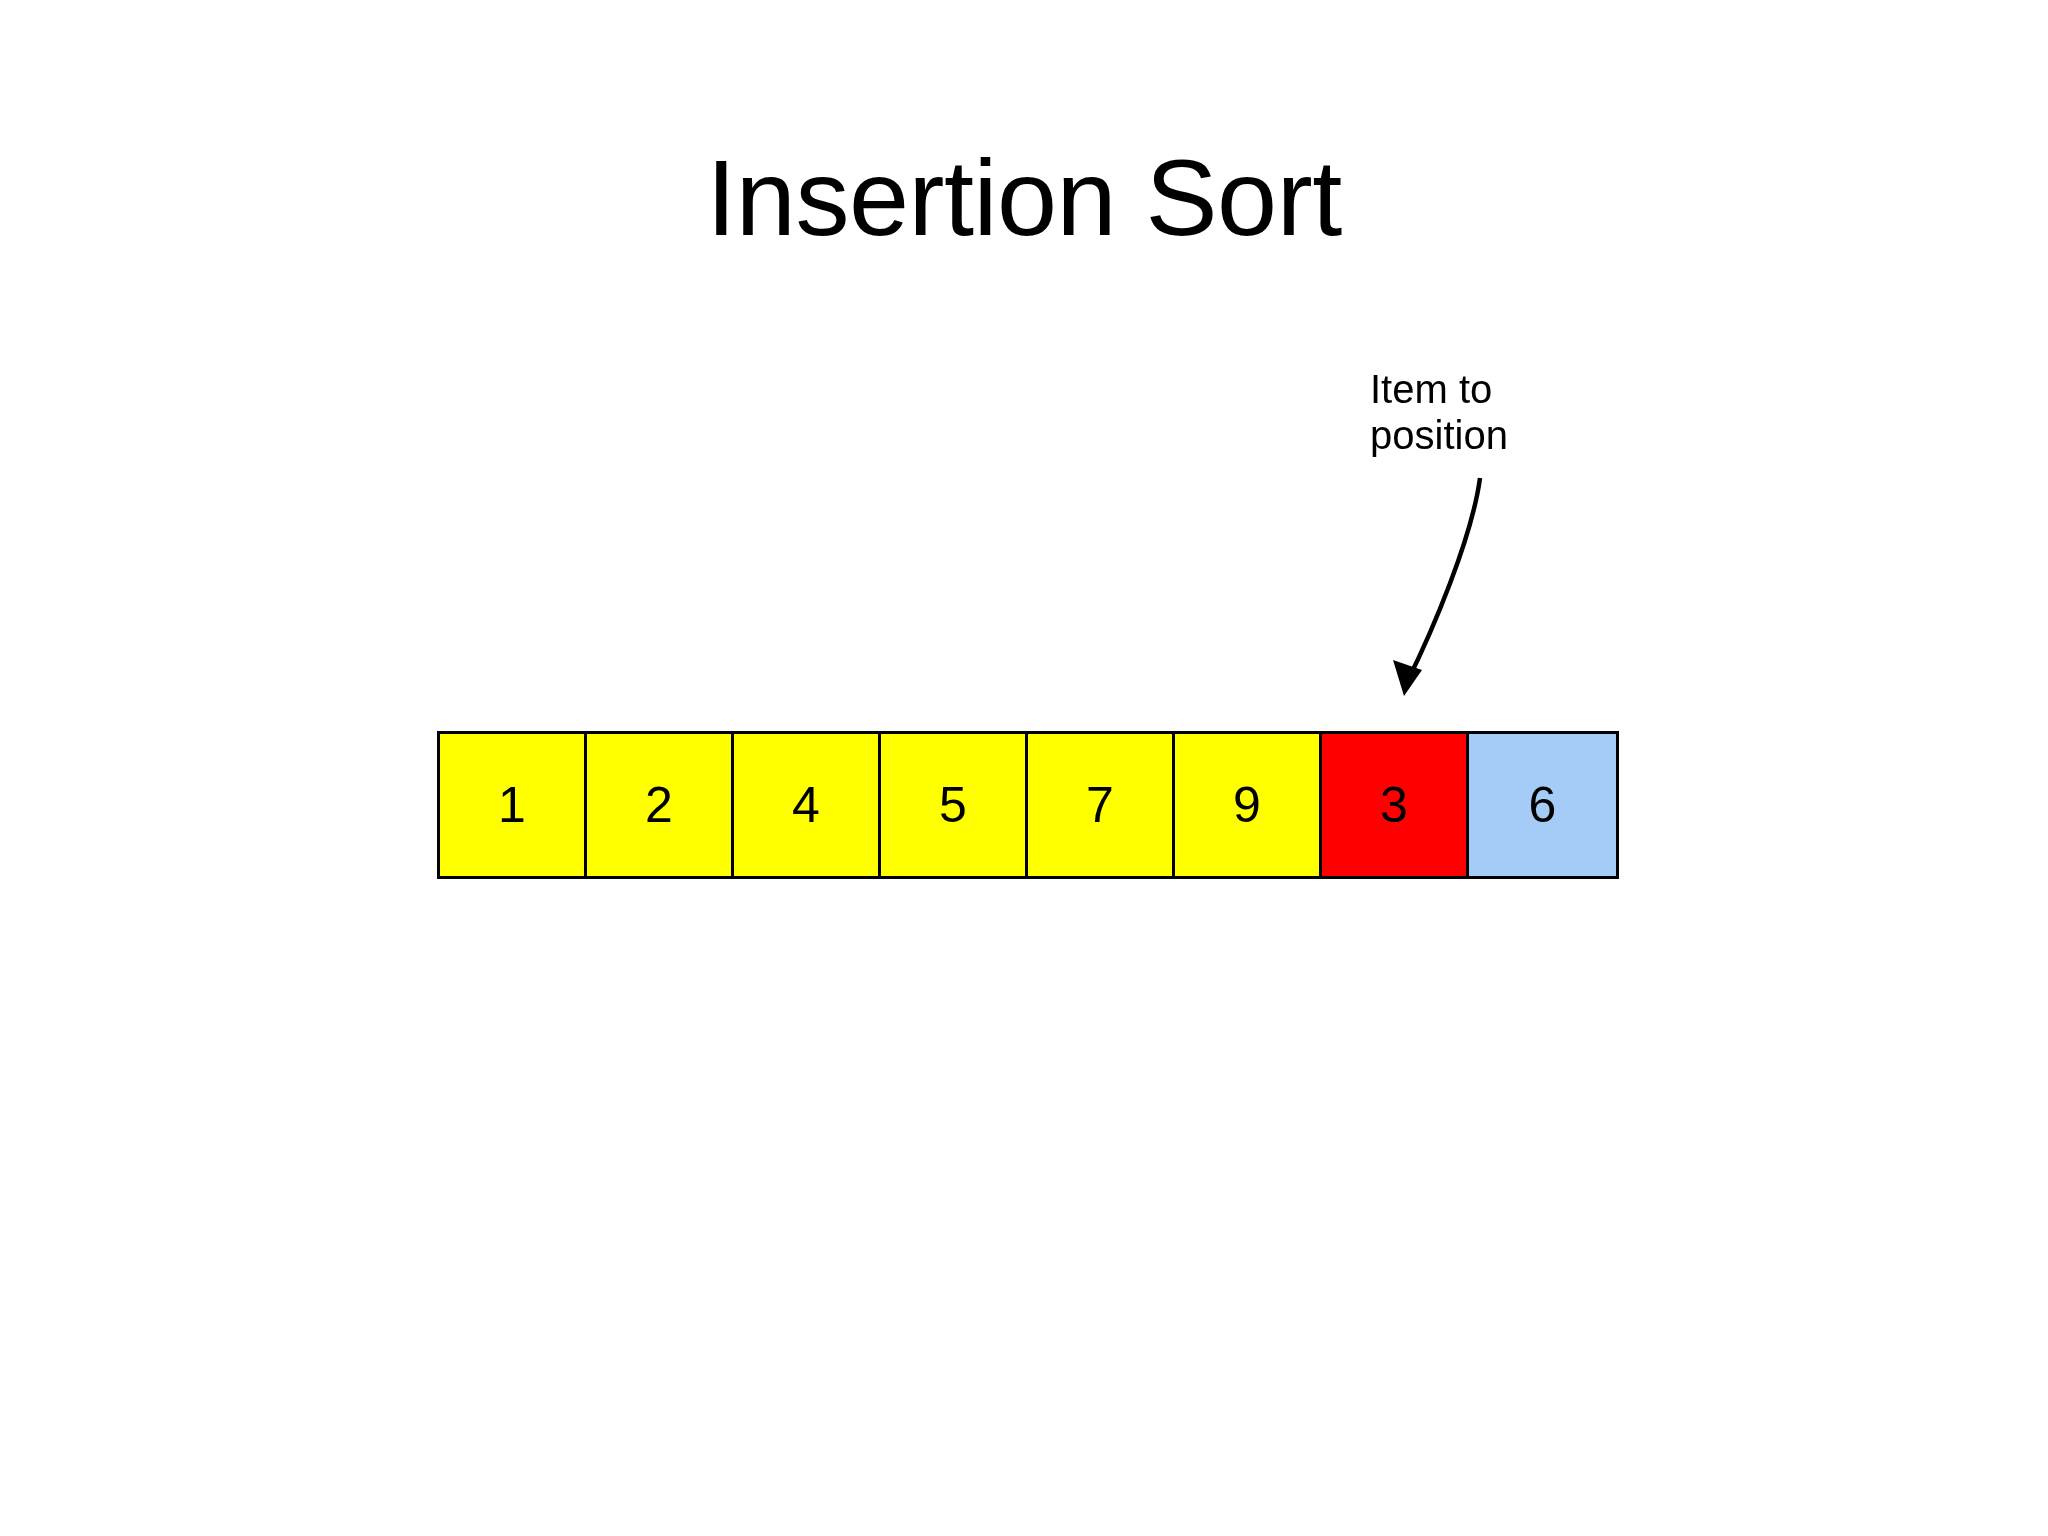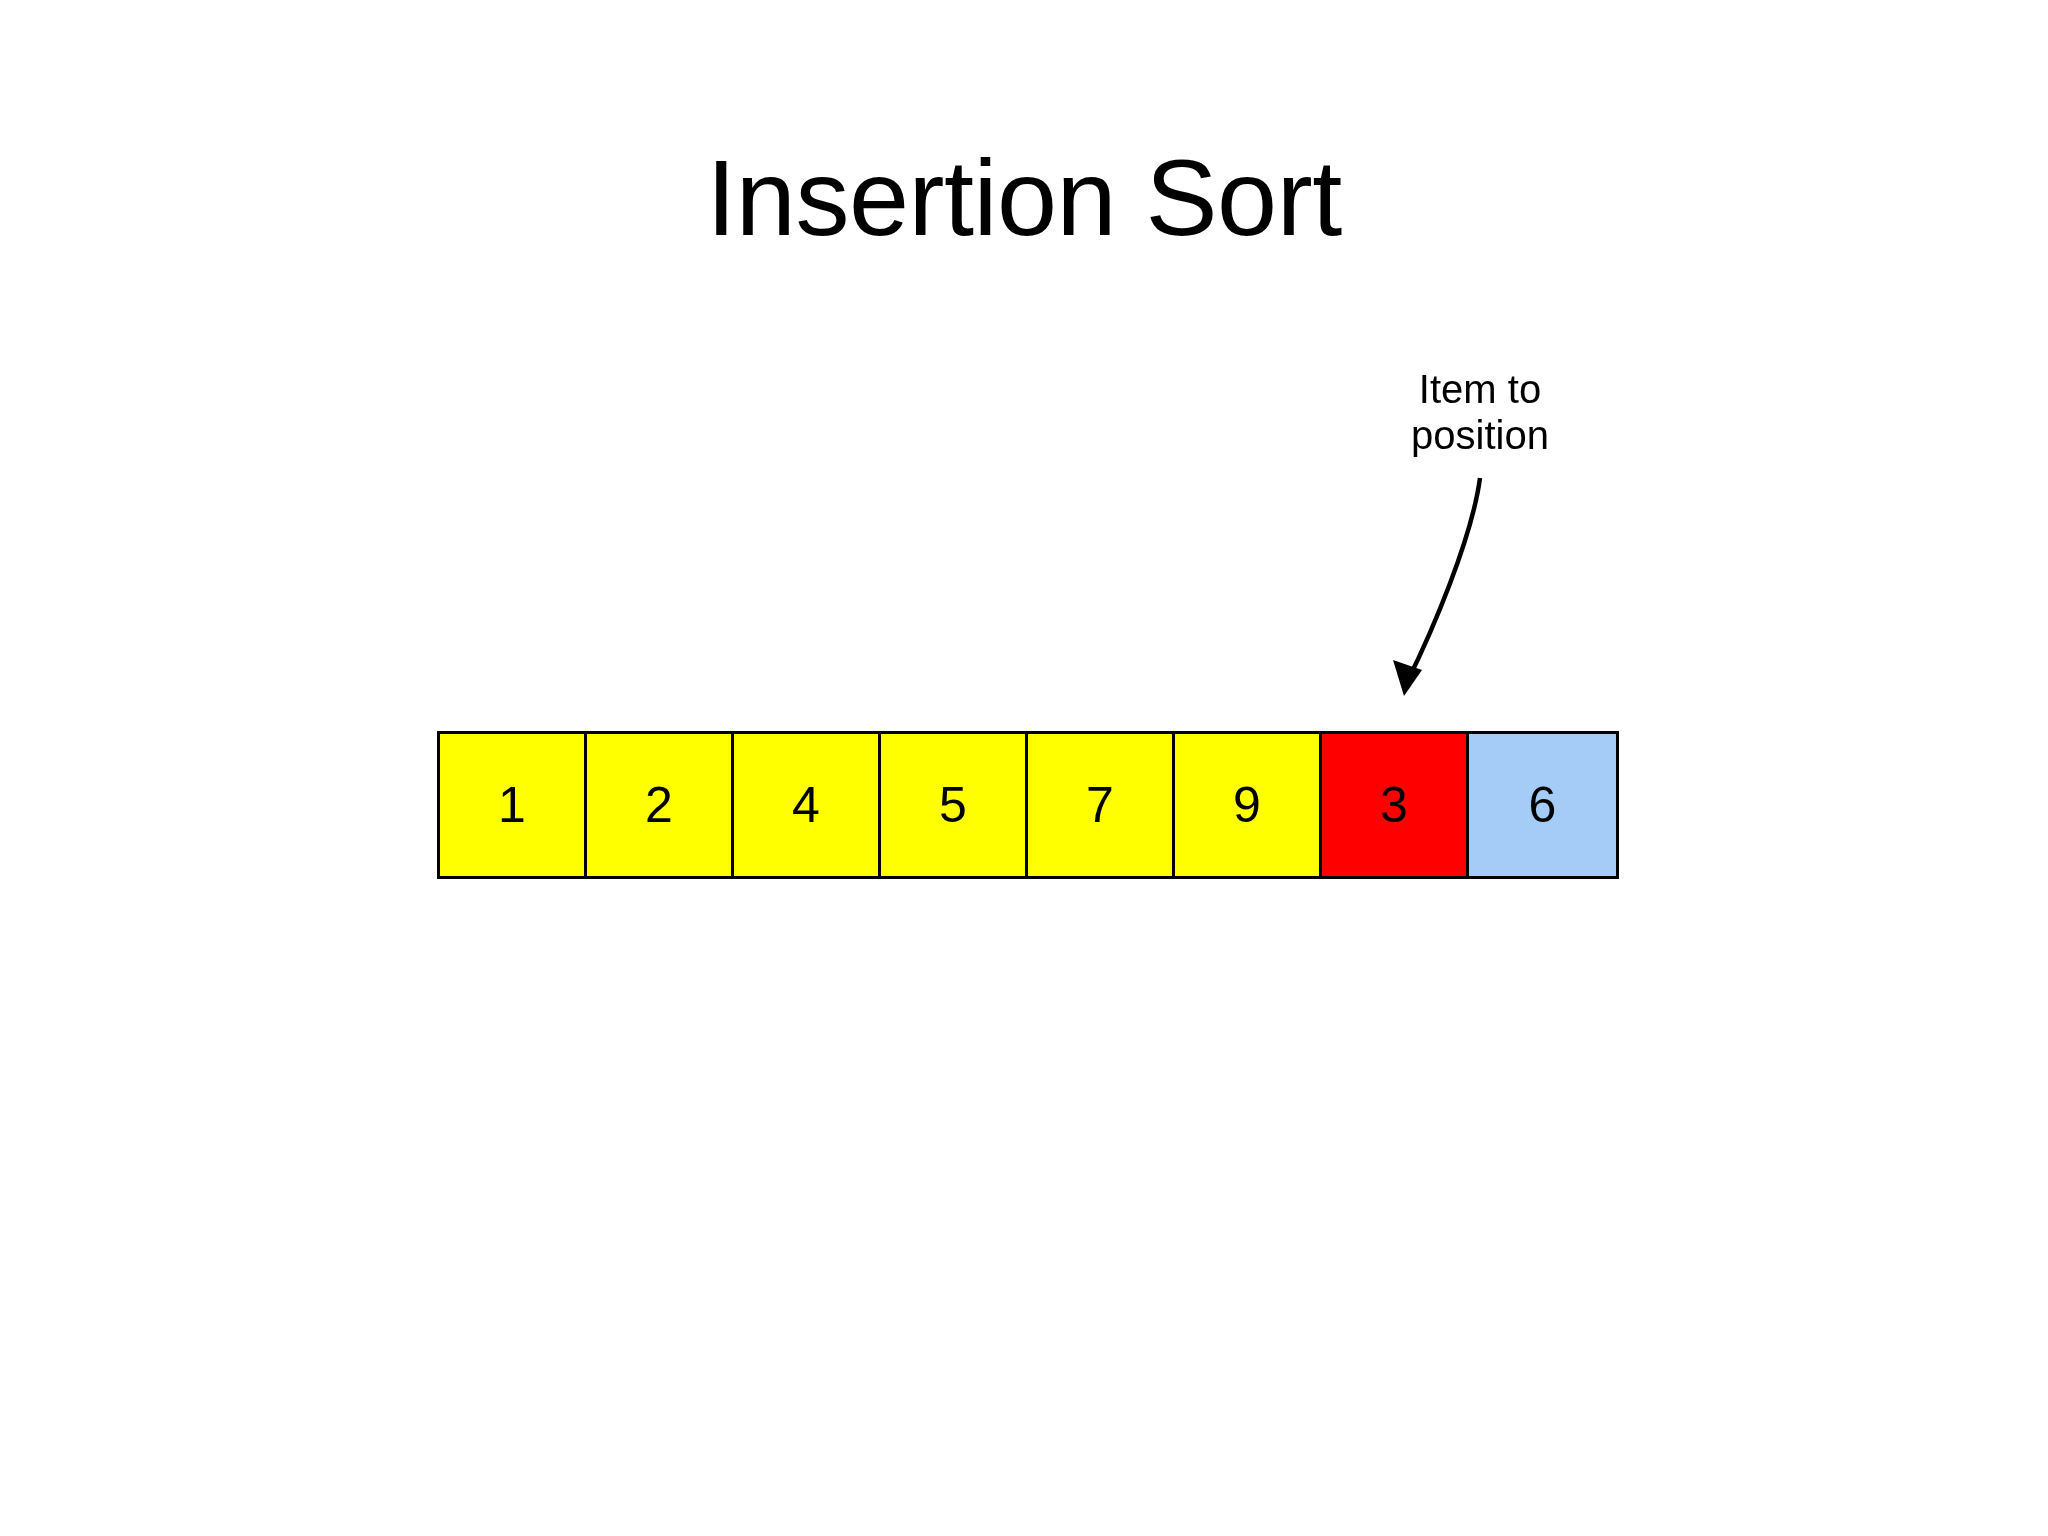--- a/index.html
+++ b/index.html
@@ -31,21 +31,21 @@
     white-space: nowrap;
     margin-top: 20px;
   }
 
   
   #callout {
     position: absolute;
     left: 1370px;
     top: 366px;
     width: 220px;
-    text-align: center;
+    text-align: left;
     font-size: 40px;
     line-height: 1.16;
     color: #000000;
   }
   #callout .callout-line {
     display: block;
     white-space: nowrap;
   }
 
   

